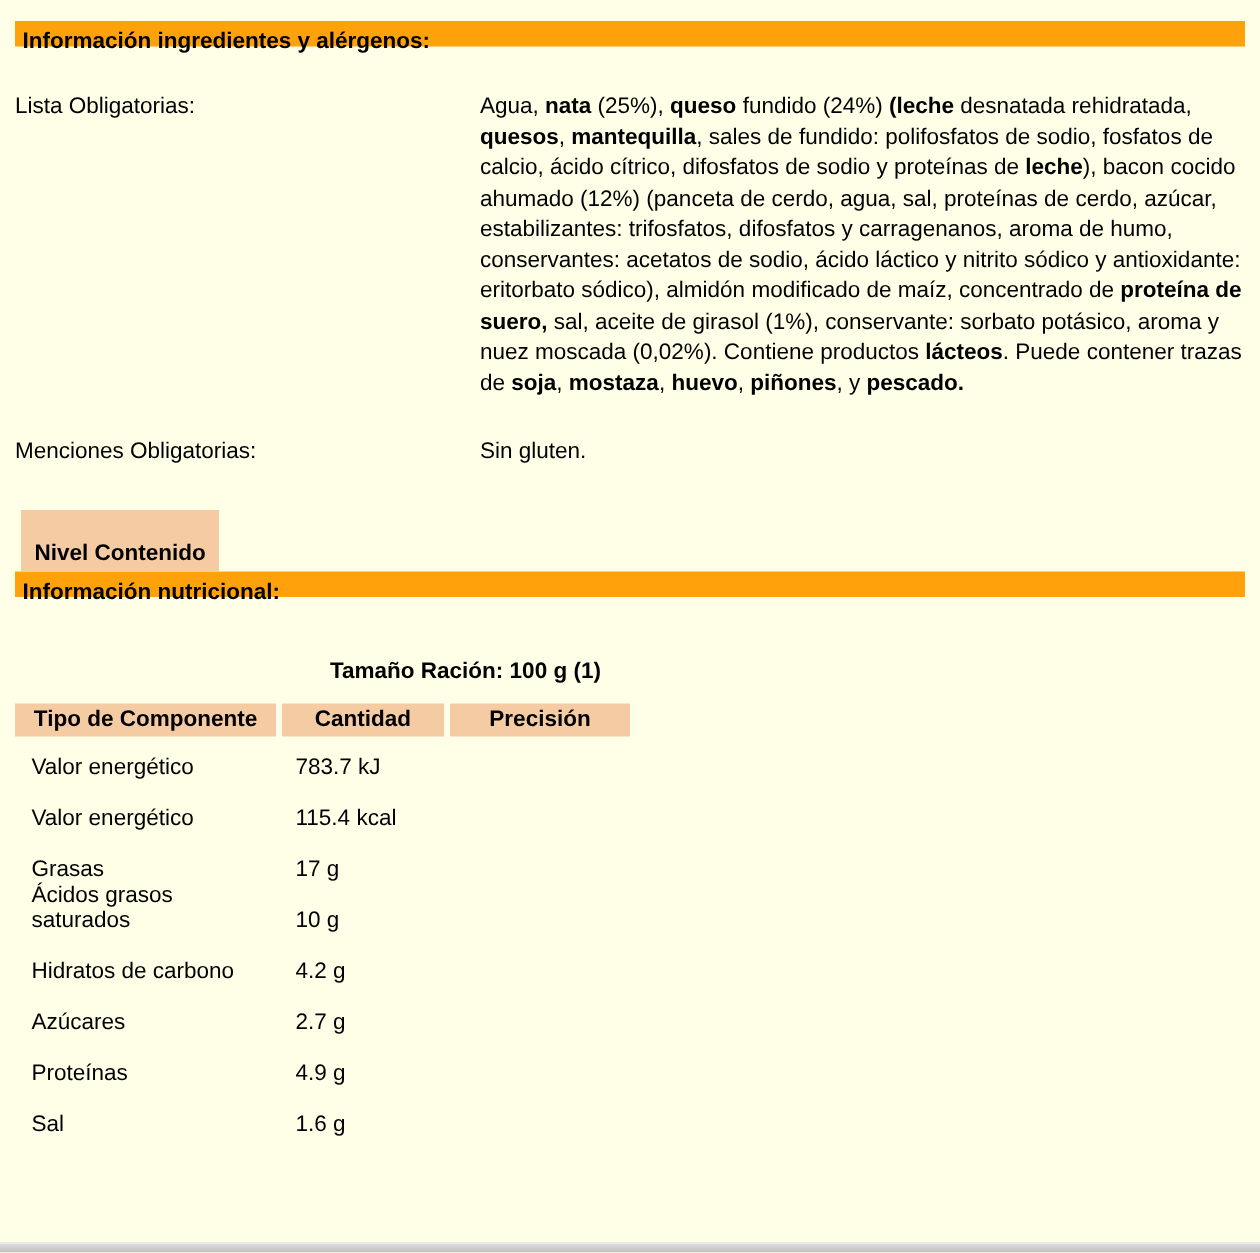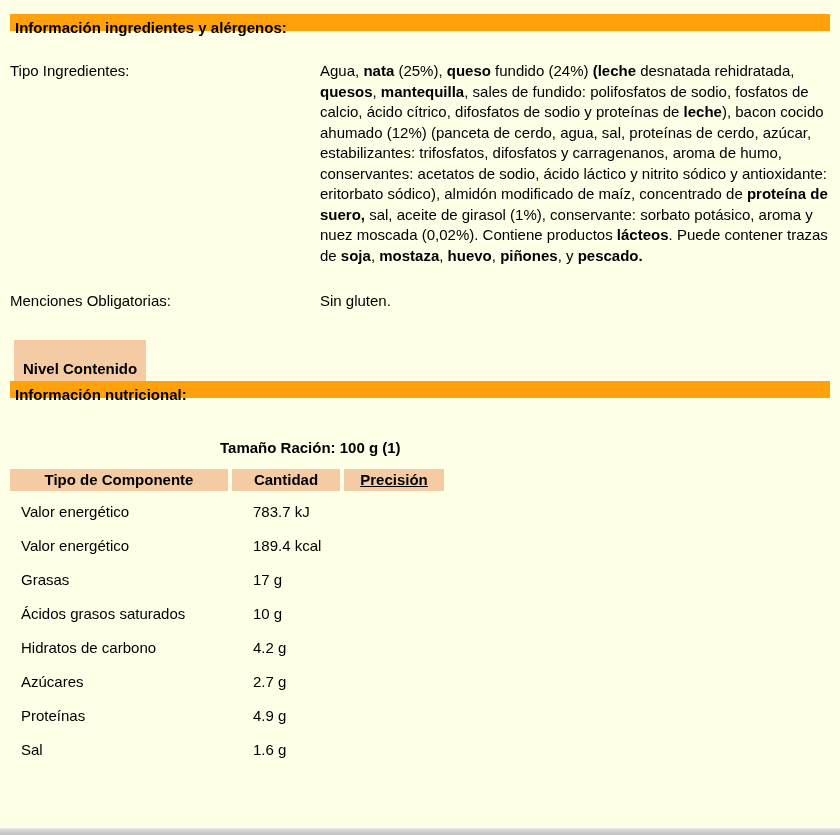--- a/index.html
+++ b/index.html
@@ -45,45 +45,45 @@
   }
   .nutri-table { margin: 13px 0 0 10px; }
   .nutri-head { display: flex; gap: 4px; }
   .nutri-head .cell {
     background: #F5CBA3;
     font-weight: bold;
     text-align: center;
     height: 22px;
     line-height: 22px;
   }
-  .col-comp { width: 218px; }
+  .col-comp { width: 174px; }
   .col-qty  { width: 108px; }
-  .col-prec { width: 100px; text-decoration: underline; }
-  .nutri-row { display: flex; gap: 16px; height: 34px; align-items: flex-end; }
+  .col-prec { width: 120px; }
+  .nutri-row { display: flex; gap: 4px; height: 34px; align-items: flex-end; }
   .nutri-row .cell { padding-bottom: 5px; }
   .nutri-row .col-comp { padding-left: 11px; }
   .nutri-row .col-qty  { padding-left: 9px; }
   .hscrollbar {
     position: absolute;
     left: 0; bottom: 0;
     width: 840px; height: 7px;
     background: linear-gradient(#DCDCDC, #BFBFBF);
     border-top: 1px solid #E9E9E9;
   }
 </style>
 </head>
 <body>
 
 
 
 <div class="section-header header1">Información ingredientes y alérgenos:</div>
 
 <div class="fields">
   <div class="field-row">
-    <div class="field-label">Tipo Ingredientes:</div>
+    <div class="field-label">Lista Obligatorias:</div>
     <div class="field-value">Agua, <b>nata</b> (25%), <b>queso</b> fundido (24%) <b>(leche</b> desnatada rehidratada, <b>quesos</b>, <b>mantequilla</b>, sales de fundido: polifosfatos de sodio, fosfatos de calcio, ácido cítrico, difosfatos de sodio y proteínas de <b>leche</b>), bacon cocido ahumado (12%) (panceta de cerdo, agua, sal, proteínas de cerdo, azúcar, estabilizantes: trifosfatos, difosfatos y carragenanos, aroma de humo, conservantes: acetatos de sodio, ácido láctico y nitrito sódico y antioxidante: eritorbato sódico), almidón modificado de maíz, concentrado de <b>proteína de suero,</b> sal, aceite de girasol (1%), conservante: sorbato potásico, aroma y nuez moscada (0,02%). Contiene productos <b>lácteos</b>. Puede contener trazas de <b>soja</b>, <b>mostaza</b>, <b>huevo</b>, <b>piñones</b>, y <b>pescado.</b></div>
   </div>
   <div class="field-row">
     <div class="field-label">Menciones Obligatorias:</div>
     <div class="field-value">Sin gluten.</div>
   </div>
 </div>
 
 <div class="level-btn">Nivel Contenido</div>
 
@@ -100,21 +100,21 @@
   <div>
 
       <div class="nutri-row">
         <div class="cell col-comp">Valor energético</div>
         <div class="cell col-qty">783.7 kJ</div>
         <div class="cell col-prec"></div>
       </div>
 
       <div class="nutri-row">
         <div class="cell col-comp">Valor energético</div>
-        <div class="cell col-qty">189.4 kcal</div>
+        <div class="cell col-qty">115.4 kcal</div>
         <div class="cell col-prec"></div>
       </div>
 
       <div class="nutri-row">
         <div class="cell col-comp">Grasas</div>
         <div class="cell col-qty">17 g</div>
         <div class="cell col-prec"></div>
       </div>
 
       <div class="nutri-row">

